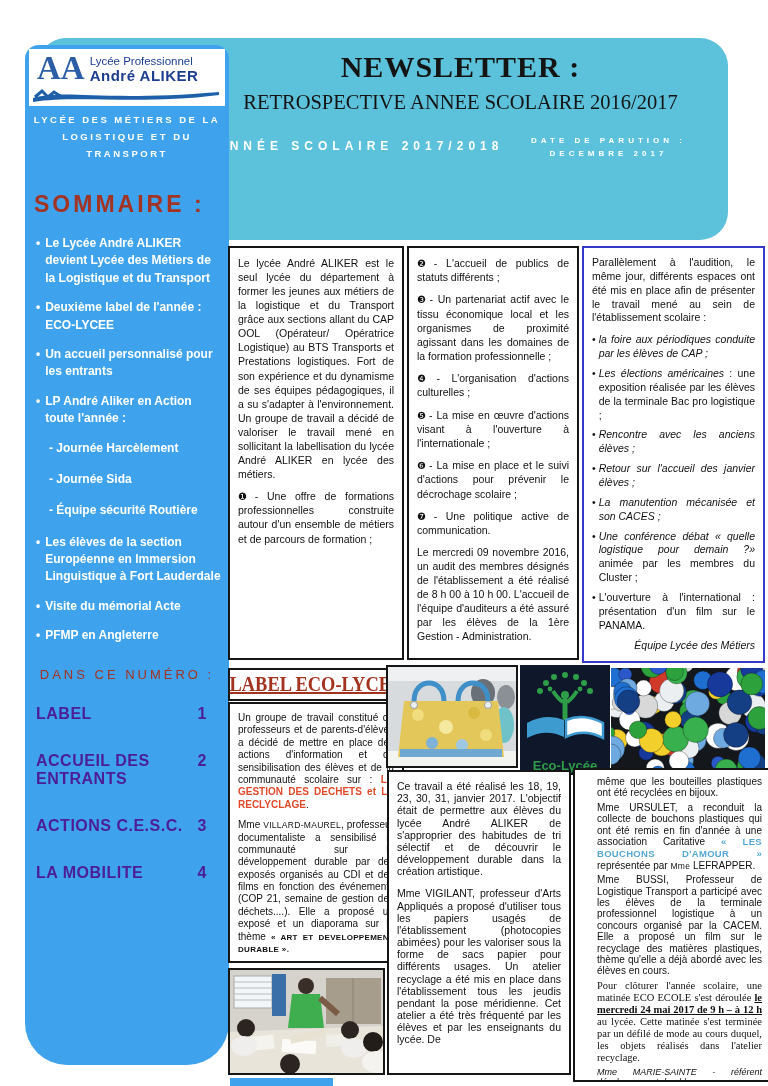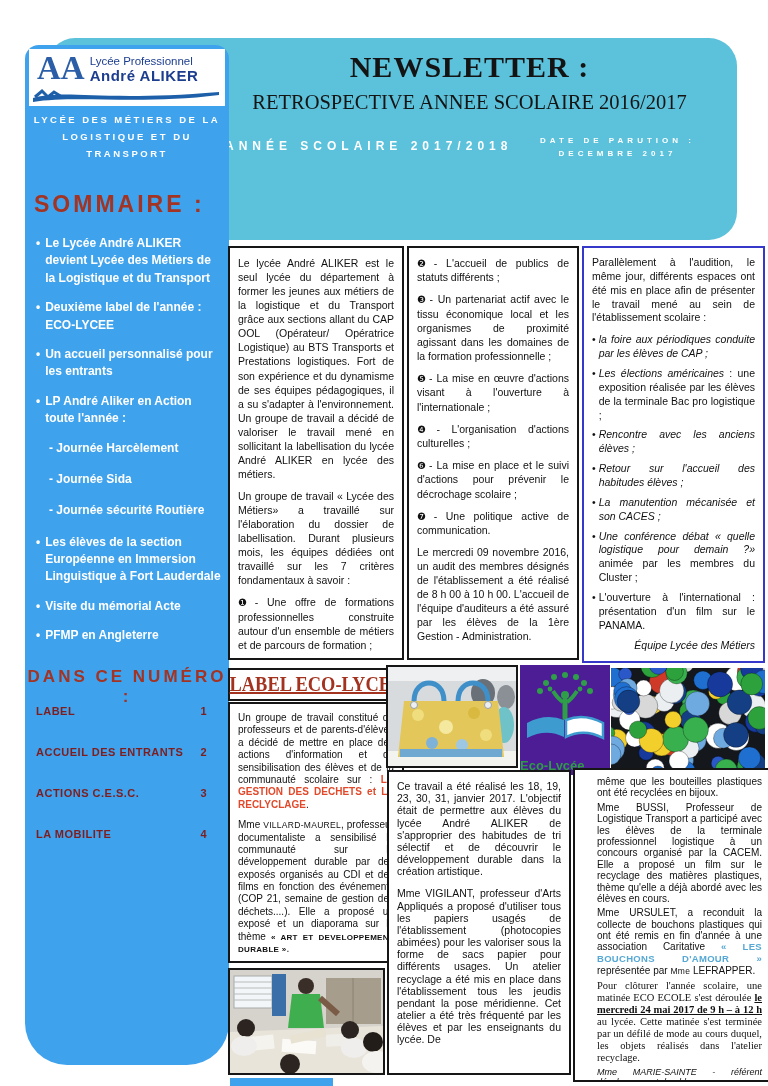--- a/index.html
+++ b/index.html
@@ -1,19 +1,19 @@
 <!DOCTYPE html>
 <html><head>
 <meta charset="utf-8">
 <style>
   html,body{margin:0;padding:0;background:#ffffff;}
   .page{position:relative;width:768px;height:1086px;background:#fff;overflow:hidden;
         font-family:"Liberation Sans",sans-serif;color:#101010;}
   
-  .band{position:absolute;left:47px;top:38px;width:690px;height:202px;background:#5CC1DA;border-radius:28px;}
+  .band{position:absolute;left:38px;top:38px;width:690px;height:202px;background:#5CC1DA;border-radius:28px;}
   .band-head{position:absolute;left:170px;top:12px;width:505px;text-align:center;}
   .nl-title{font-family:"Liberation Serif",serif;font-weight:bold;font-size:30px;color:#141414;letter-spacing:1px;}
   .nl-sub{font-family:"Liberation Serif",serif;font-size:20.5px;color:#141414;margin-top:7px;}
   .year{position:absolute;left:178px;top:101px;font-size:12px;font-weight:bold;color:#fff;letter-spacing:5px;}
   .parution{position:absolute;left:468px;top:97px;width:205px;font-size:8px;font-weight:bold;color:#fff;
             letter-spacing:4px;text-align:center;line-height:1.6;}
   .section-title{position:absolute;left:180px;top:152px;width:500px;text-align:center;
                  font-size:16px;font-weight:bold;color:#9E3120;letter-spacing:.4px;}
   
   .sidebar{position:absolute;left:25px;top:45px;width:204px;height:1020px;background:#3FA2ED;
@@ -25,23 +25,23 @@
   .logo-l1{font-size:11.5px;color:#1D3E8F;}
   .logo-l2{font-size:15px;font-weight:bold;color:#1D3E8F;letter-spacing:.5px;}
   .logo-wave{position:absolute;left:2px;bottom:2px;width:190px;height:16px;}
   .tagline{position:absolute;top:66px;left:0;right:0;text-align:center;color:#fff;font-weight:bold;
            font-size:9.5px;letter-spacing:2.5px;line-height:1.8;}
   .sommaire{position:absolute;top:146px;left:9px;font-size:23px;font-weight:bold;color:#A33322;letter-spacing:3px;}
   .slist{position:absolute;top:190px;left:11px;right:7px;color:#fff;font-size:12px;font-weight:600;line-height:1.45;}
   .sitem{display:flex;margin-bottom:12px;}
   .sitem .bul{margin-right:5px;}
   .ssub{padding-left:13px;margin-bottom:14px;}
-  .numero{position:absolute;top:622px;left:0;right:0;text-align:center;font-size:17px;font-weight:bold;
+  .numero{position:absolute;top:622px;left:0;right:0;text-align:center;font-size:13px;font-weight:normal;
           color:#A33322;letter-spacing:3px;}
-  .toc{position:absolute;top:660px;left:11px;right:22px;color:#7f1d1d;font-weight:bold;font-size:11px;}
+  .toc{position:absolute;top:660px;left:11px;right:22px;color:#4c1d95;font-weight:bold;font-size:16px;}
   .toc-row{display:flex;justify-content:space-between;margin-bottom:29px;letter-spacing:.5px;}
   
   .tbox{position:absolute;background:#fff;border:2px solid #161616;box-sizing:border-box;
         padding:8px 8px;font-size:10.5px;line-height:1.34;text-align:justify;overflow:hidden;}
   .tbox p{margin:0 0 8px 0;}
   .circ{font-family:"DejaVu Sans",sans-serif;font-size:10px;margin-right:2px;}
   .box3{border-color:#3538C8;line-height:1.32;}
   .b3{display:flex;margin-bottom:6px;}
   .b3 .bul3{margin-right:3px;}
   .signoff{text-align:right;font-style:italic;margin-top:2px;}
@@ -57,21 +57,21 @@
   .midbox{left:387px;top:770px;width:184px;height:305px;line-height:1.16;}
   .midbox p{margin:0 0 10px 0;}
   .rightbox{left:573px;top:768px;width:213px;height:314px;font-size:10px;line-height:1.14;padding:6px 22px;}
   .rightbox p{margin:0 0 3px 0;}
   .serifp{font-family:"Liberation Serif",serif;font-size:10.5px;}
   .bu{font-weight:bold;text-decoration:underline;}
   .refline{font-style:italic;font-size:9px;margin-top:3px;}
   
   .photo{position:absolute;box-sizing:border-box;overflow:hidden;}
   .bag-photo{left:386px;top:665px;width:132px;height:103px;border:2px solid #161616;background:#c9cdd2;}
-  .eco-logo-box{left:520px;top:665px;width:90px;height:110px;background:#4c1d95;}
+  .eco-logo-box{left:520px;top:665px;width:90px;height:110px;background:#0f172a;text-align:center;}
   .eco-logo-text{font-size:13px;font-weight:bold;color:#2E9C47;margin-top:1px;}
   .caps-photo{left:611px;top:668px;width:154px;height:104px;background:#14181d;}
   .workshop-photo{left:228px;top:968px;width:157px;height:107px;border:2px solid #161616;background:#d6d3cc;}
   .blue-strip{position:absolute;left:230px;top:1078px;width:103px;height:8px;background:#3FA2ED;}
 </style>
 </head>
 <body>
 
 <div class="page">
 
@@ -118,21 +118,21 @@
       <div class="sitem">
           <span class="bul">•</span>
           <span>Un accueil personnalisé pour les entrants</span>
         </div>
       <div class="sitem">
           <span class="bul">•</span>
           <span>LP André Aliker en Action  toute l'année :</span>
         </div>
       <div class="ssub">- Journée Harcèlement</div>
       <div class="ssub">- Journée Sida</div>
-      <div class="ssub">- Journée sécurité Routière</div>
+      <div class="ssub">- Équipe sécurité Routière</div>
       <div class="sitem">
           <span class="bul">•</span>
           <span>Les élèves de la section Européenne en Immersion Linguistique à Fort Lauderdale</span>
         </div>
       <div class="sitem">
           <span class="bul">•</span>
           <span>Visite du mémorial Acte</span>
         </div>
       <div class="sitem">
           <span class="bul">•</span>
@@ -155,29 +155,28 @@
         </div>
       <div class="toc-row">
           <span>LA MOBILITE</span>
           <span>4</span>
         </div>
     </div>
   </div>
 
   <div class="tbox" style="left:228px;top:246px;width:176px;height:414px;">
     <p>Le lycée André ALIKER est le seul lycée du département à former les jeunes aux métiers de la logistique et du Transport grâce aux sections allant du CAP  OOL (Opérateur/ Opératrice Logistique) au BTS Transports et Prestations logistiques. Fort de son expérience et du dynamisme de ses équipes pédagogiques, il a su s'adapter à l'environnement. Un groupe de travail  a décidé de valoriser le  travail mené en sollicitant la labellisation du lycée André ALIKER en lycée des métiers.</p>
-    <p>Un groupe de travail « Lycée des Métiers» a travaillé sur l'élaboration du dossier de labellisation. Durant plusieurs mois, les équipes dédiées ont travaillé sur les  7 critères fondamentaux à savoir :</p>
     <p><span class="circ">❶</span><span>-  Une offre de formations professionnelles construite autour  d'un ensemble de métiers et de parcours de formation ;</span></p>
   </div>
 
   <div class="tbox" style="left:407px;top:246px;width:172px;height:414px;">
     <p><span class="circ">❷</span><span>-  L'accueil de publics de statuts différents ;</span></p>
     <p><span class="circ">❸</span><span>-  Un partenariat actif avec le tissu économique local et les organismes de proximité agissant dans les domaines de la formation professionnelle ;</span></p>
+    <p><span class="circ">❹</span><span>- L'organisation d'actions culturelles ;</span></p>
     <p><span class="circ">❺</span><span>- La mise en œuvre d'actions visant à l'ouverture à l'internationale ;</span></p>
-    <p><span class="circ">❹</span><span>- L'organisation d'actions culturelles ;</span></p>
     <p><span class="circ">❻</span><span>- La mise en place et le suivi d'actions pour prévenir le décrochage scolaire ;</span></p>
     <p><span class="circ">❼</span><span>-  Une politique active de communication.</span></p>
     <p>Le mercredi 09 novembre 2016, un audit des membres désignés de l'établissement a été réalisé de 8 h 00  à 10 h 00. L'accueil de l'équipe d'auditeurs a été assuré par les élèves de la 1ère Gestion - Administration.</p>
   </div>
 
   <div class="tbox box3" style="left:582px;top:246px;width:183px;height:417px;">
     <p>Parallèlement à l'audition, le même jour, différents espaces ont été mis en place afin de présenter le travail mené au sein de l'établissement scolaire :</p>
     <div class="b3">
         <span class="bul3">•</span>
         <span><i>la foire aux périodiques conduite par les élèves de CAP ;</i><span></span></span>
@@ -185,21 +184,21 @@
     <div class="b3">
         <span class="bul3">•</span>
         <span><i>Les élections américaines</i><span> : une exposition réalisée par les élèves de la terminale Bac pro logistique ;</span></span>
       </div>
     <div class="b3">
         <span class="bul3">•</span>
         <span><i>Rencontre avec les anciens élèves ;</i><span></span></span>
       </div>
     <div class="b3">
         <span class="bul3">•</span>
-        <span><i>Retour sur l'accueil des habitudes élèves ;</i><span></span></span>
+        <span><i>Retour sur l'accueil des janvier élèves ;</i><span></span></span>
       </div>
     <div class="b3">
         <span class="bul3">•</span>
         <span><i>La manutention mécanisée et son CACES ;</i><span></span></span>
       </div>
     <div class="b3">
         <span class="bul3">•</span>
         <span><i>Une conférence débat « quelle logistique pour demain ?»</i><span>  animée par les membres du Cluster ;</span></span>
       </div>
     <div class="b3">
@@ -353,22 +352,22 @@
       </svg>
   </div>
 
   <div class="tbox midbox">
     <p>Ce travail a été  réalisé les 18, 19, 23, 30, 31, janvier 2017. L'objectif était de permettre aux élèves du lycée André ALIKER  de s'approprier des habitudes de tri sélectif et de découvrir le développement durable dans la création artistique.</p>
     <p>Mme  VIGILANT,  professeur d'Arts Appliqués a proposé d'utiliser tous les papiers usagés de l'établissement (photocopies abimées) pour les valoriser sous la forme de sacs papier pour différents usages. Un atelier recyclage a été  mis en place dans l'établissement tous les jeudis pendant la pose méridienne. Cet atelier a été très fréquenté par les élèves et par les enseignants du lycée. De</p>
   </div>
 
   <div class="tbox rightbox">
     <p>même que les bouteilles plastiques ont été recyclées en bijoux.</p>
+    <p><span>Mme URSULET, a reconduit la collecte de bouchons plastiques qui ont été remis en fin d'année à une association Caritative </span><span class="bluecaps">« LES BOUCHONS D'AMOUR »</span><span> représentée par </span><span class="sc">Mme</span><span> LEFRAPPER.</span></p>
     <p>Mme BUSSI, Professeur de Logistique Transport a participé avec les élèves de la terminale professionnel logistique à un concours organisé par la CACEM. Elle a proposé un film sur le recyclage des matières plastiques, thème qu'elle a déjà abordé avec les élèves en cours.</p>
-    <p><span>Mme URSULET, a reconduit la collecte de bouchons plastiques qui ont été remis en fin d'année à une association Caritative </span><span class="bluecaps">« LES BOUCHONS D'AMOUR »</span><span> représentée par </span><span class="sc">Mme</span><span> LEFRAPPER.</span></p>
     <p class="serifp"><span>Pour clôturer l'année scolaire, une matinée ECO ECOLE s'est déroulée </span><span class="bu">le mercredi 24 mai 2017 de 9 h – à 12 h</span><span> au lycée. Cette matinée s'est terminée par un défilé de mode au cours duquel, les objets réalisés dans l'atelier recyclage.</span></p>
     <div class="refline">Mme MARIE-SAINTE - référent développement durable</div>
   </div>
 
   <div class="photo workshop-photo">
     <svg width="153" height="103" viewBox="0 0 153 103">
       <rect x="0" y="0" width="153" height="103" fill="#d6d3cc"></rect>
       <rect x="4" y="6" width="38" height="32" fill="#f2f6f8" stroke="#a7aaa9"></rect>
       <line x1="4" y1="12" x2="42" y2="12" stroke="#b8bcbb"></line>
         <line x1="4" y1="18" x2="42" y2="18" stroke="#b8bcbb"></line>

